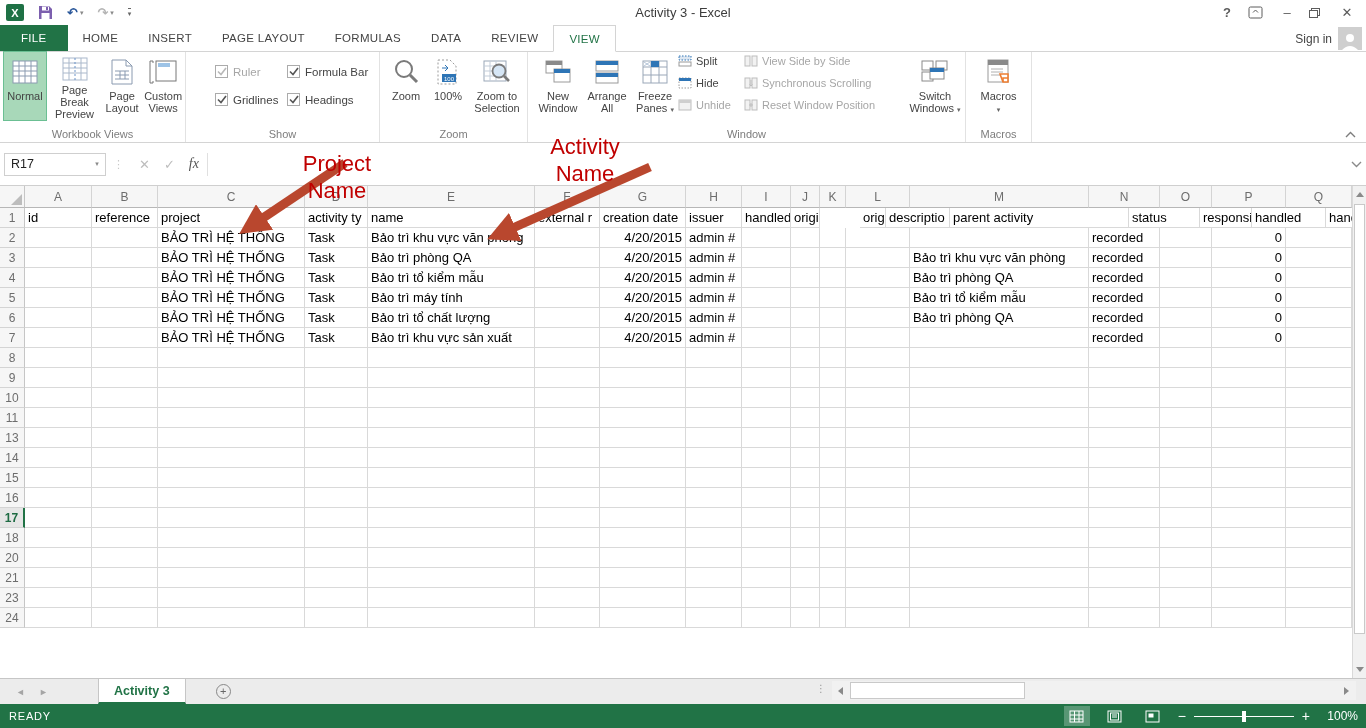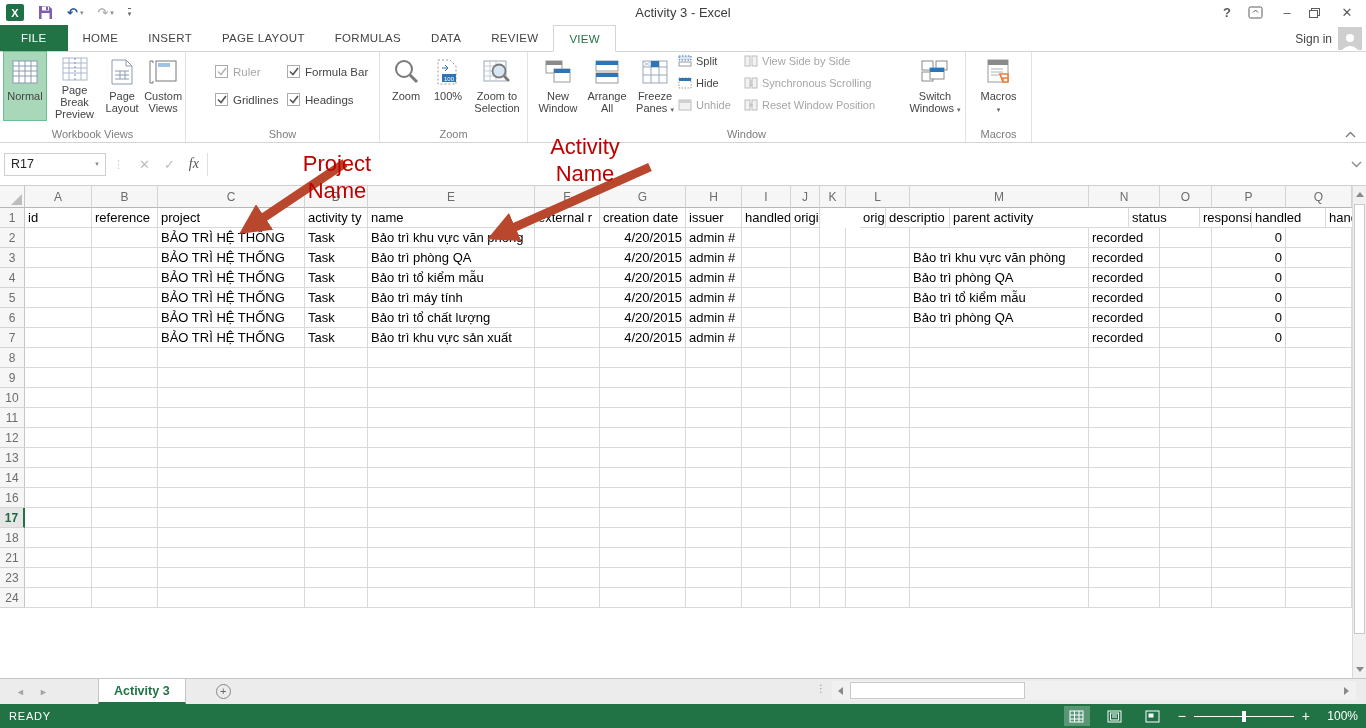--- a/index.html
+++ b/index.html
@@ -670,40 +670,20 @@
       <div class="g-c" style="width: 29px;"></div>
       <div class="g-c" style="width: 26px;"></div>
       <div class="g-c" style="width: 64px;"></div>
       <div class="g-c" style="width: 179px;"></div>
       <div class="g-c" style="width: 71px;"></div>
       <div class="g-c" style="width: 52px;"></div>
       <div class="g-c ra" style="width: 74px;"></div>
       <div class="g-c" style="width: 66px;"></div>
     </div>
     <div class="g-row">
-      <div class="g-rh">12</div>
-      <div class="g-c" style="width: 67px;"></div>
-      <div class="g-c" style="width: 66px;"></div>
-      <div class="g-c" style="width: 147px;"></div>
-      <div class="g-c" style="width: 63px;"></div>
-      <div class="g-c" style="width: 167px;"></div>
-      <div class="g-c" style="width: 65px;"></div>
-      <div class="g-c ra" style="width: 86px;"></div>
-      <div class="g-c" style="width: 56px;"></div>
-      <div class="g-c" style="width: 49px;"></div>
-      <div class="g-c" style="width: 29px;"></div>
-      <div class="g-c" style="width: 26px;"></div>
-      <div class="g-c" style="width: 64px;"></div>
-      <div class="g-c" style="width: 179px;"></div>
-      <div class="g-c" style="width: 71px;"></div>
-      <div class="g-c" style="width: 52px;"></div>
-      <div class="g-c ra" style="width: 74px;"></div>
-      <div class="g-c" style="width: 66px;"></div>
-    </div>
-    <div class="g-row">
       <div class="g-rh">13</div>
       <div class="g-c" style="width: 67px;"></div>
       <div class="g-c" style="width: 66px;"></div>
       <div class="g-c" style="width: 147px;"></div>
       <div class="g-c" style="width: 63px;"></div>
       <div class="g-c" style="width: 167px;"></div>
       <div class="g-c" style="width: 65px;"></div>
       <div class="g-c ra" style="width: 86px;"></div>
       <div class="g-c" style="width: 56px;"></div>
       <div class="g-c" style="width: 49px;"></div>
@@ -730,20 +710,40 @@
       <div class="g-c" style="width: 29px;"></div>
       <div class="g-c" style="width: 26px;"></div>
       <div class="g-c" style="width: 64px;"></div>
       <div class="g-c" style="width: 179px;"></div>
       <div class="g-c" style="width: 71px;"></div>
       <div class="g-c" style="width: 52px;"></div>
       <div class="g-c ra" style="width: 74px;"></div>
       <div class="g-c" style="width: 66px;"></div>
     </div>
     <div class="g-row">
+      <div class="g-rh">15</div>
+      <div class="g-c" style="width: 67px;"></div>
+      <div class="g-c" style="width: 66px;"></div>
+      <div class="g-c" style="width: 147px;"></div>
+      <div class="g-c" style="width: 63px;"></div>
+      <div class="g-c" style="width: 167px;"></div>
+      <div class="g-c" style="width: 65px;"></div>
+      <div class="g-c ra" style="width: 86px;"></div>
+      <div class="g-c" style="width: 56px;"></div>
+      <div class="g-c" style="width: 49px;"></div>
+      <div class="g-c" style="width: 29px;"></div>
+      <div class="g-c" style="width: 26px;"></div>
+      <div class="g-c" style="width: 64px;"></div>
+      <div class="g-c" style="width: 179px;"></div>
+      <div class="g-c" style="width: 71px;"></div>
+      <div class="g-c" style="width: 52px;"></div>
+      <div class="g-c ra" style="width: 74px;"></div>
+      <div class="g-c" style="width: 66px;"></div>
+    </div>
+    <div class="g-row">
       <div class="g-rh">16</div>
       <div class="g-c" style="width: 67px;"></div>
       <div class="g-c" style="width: 66px;"></div>
       <div class="g-c" style="width: 147px;"></div>
       <div class="g-c" style="width: 63px;"></div>
       <div class="g-c" style="width: 167px;"></div>
       <div class="g-c" style="width: 65px;"></div>
       <div class="g-c ra" style="width: 86px;"></div>
       <div class="g-c" style="width: 56px;"></div>
       <div class="g-c" style="width: 49px;"></div>
@@ -771,20 +771,40 @@
       <div class="g-c" style="width: 26px;"></div>
       <div class="g-c" style="width: 64px;"></div>
       <div class="g-c" style="width: 179px;"></div>
       <div class="g-c" style="width: 71px;"></div>
       <div class="g-c" style="width: 52px;"></div>
       <div class="g-c ra" style="width: 74px;"></div>
       <div class="g-c" style="width: 66px;"></div>
     </div>
     <div class="g-row">
       <div class="g-rh">18</div>
+      <div class="g-c" style="width: 67px;"></div>
+      <div class="g-c" style="width: 66px;"></div>
+      <div class="g-c" style="width: 147px;"></div>
+      <div class="g-c" style="width: 63px;"></div>
+      <div class="g-c" style="width: 167px;"></div>
+      <div class="g-c" style="width: 65px;"></div>
+      <div class="g-c ra" style="width: 86px;"></div>
+      <div class="g-c" style="width: 56px;"></div>
+      <div class="g-c" style="width: 49px;"></div>
+      <div class="g-c" style="width: 29px;"></div>
+      <div class="g-c" style="width: 26px;"></div>
+      <div class="g-c" style="width: 64px;"></div>
+      <div class="g-c" style="width: 179px;"></div>
+      <div class="g-c" style="width: 71px;"></div>
+      <div class="g-c" style="width: 52px;"></div>
+      <div class="g-c ra" style="width: 74px;"></div>
+      <div class="g-c" style="width: 66px;"></div>
+    </div>
+    <div class="g-row">
+      <div class="g-rh">20</div>
       <div class="g-c" style="width: 67px;"></div>
       <div class="g-c" style="width: 66px;"></div>
       <div class="g-c" style="width: 147px;"></div>
       <div class="g-c" style="width: 63px;"></div>
       <div class="g-c" style="width: 167px;"></div>
       <div class="g-c" style="width: 65px;"></div>
       <div class="g-c ra" style="width: 86px;"></div>
       <div class="g-c" style="width: 56px;"></div>
       <div class="g-c" style="width: 49px;"></div>
       <div class="g-c" style="width: 29px;"></div>

